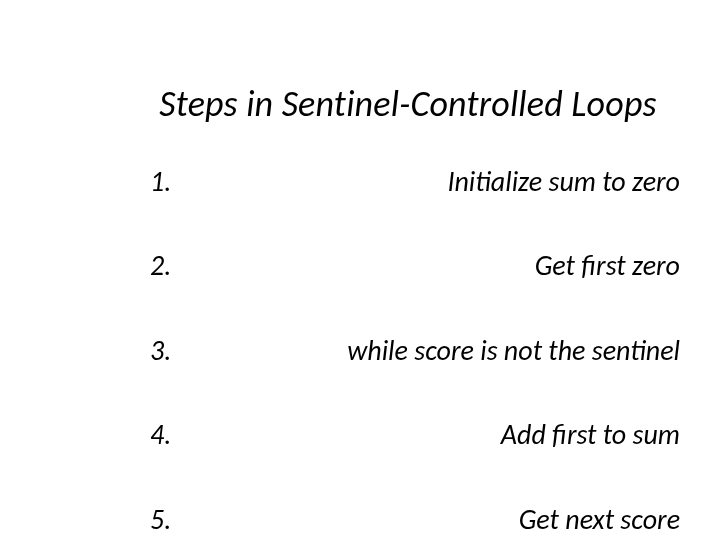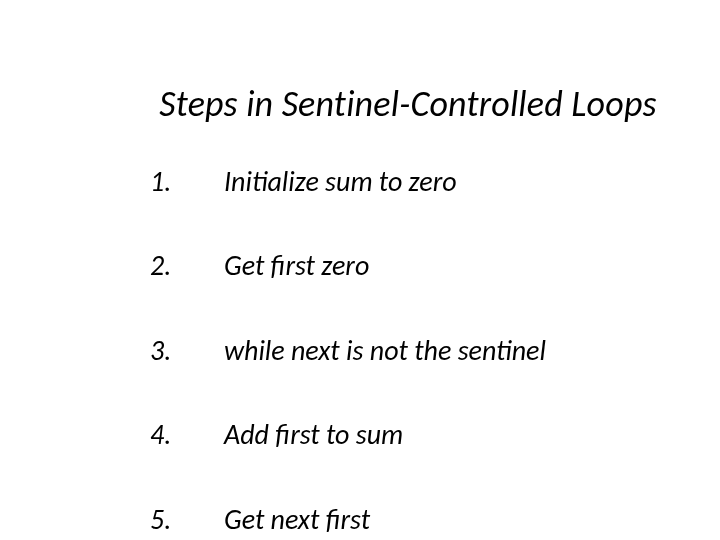--- a/index.html
+++ b/index.html
@@ -32,42 +32,43 @@
       font-size: 28px;
       line-height: 1.3;
       margin-bottom: 2px;
     }
     .list-num {
       width: 42px;
       flex-shrink: 0;
     }
     .list-text {
       flex: 1;
+      text-align: right;
     }
   </style>
 </head>
 <body>
 
 <div class="slide">
   <h1 class="title">Steps in Sentinel-Controlled Loops</h1>
   <div class="list">
     <div class="list-row">
       <span class="list-num">1.</span>
       <span class="list-text">Initialize sum to zero</span>
     </div>
     <div class="list-row">
       <span class="list-num">2.</span>
       <span class="list-text">Get first zero</span>
     </div>
     <div class="list-row">
       <span class="list-num">3.</span>
-      <span class="list-text">while next is not the sentinel</span>
+      <span class="list-text">while score is not the sentinel</span>
     </div>
     <div class="list-row">
       <span class="list-num">4.</span>
       <span class="list-text">Add first to sum</span>
     </div>
     <div class="list-row">
       <span class="list-num">5.</span>
-      <span class="list-text">Get next first</span>
+      <span class="list-text">Get next score</span>
     </div>
   </div>
 </div>
 
 </body></html>

